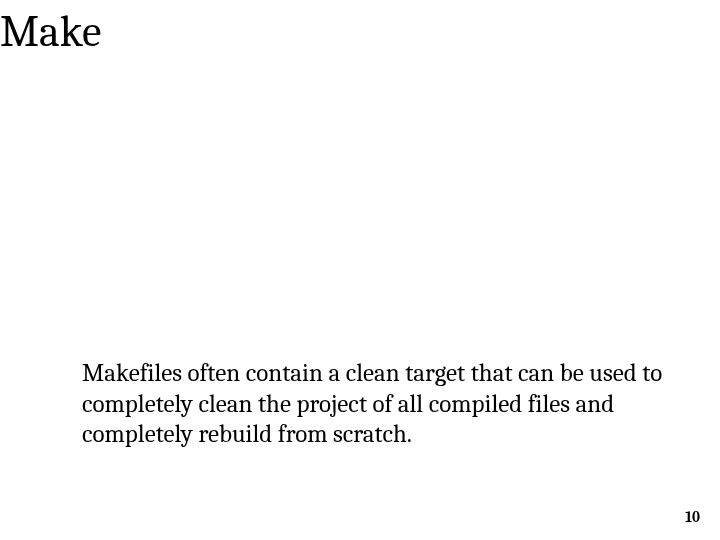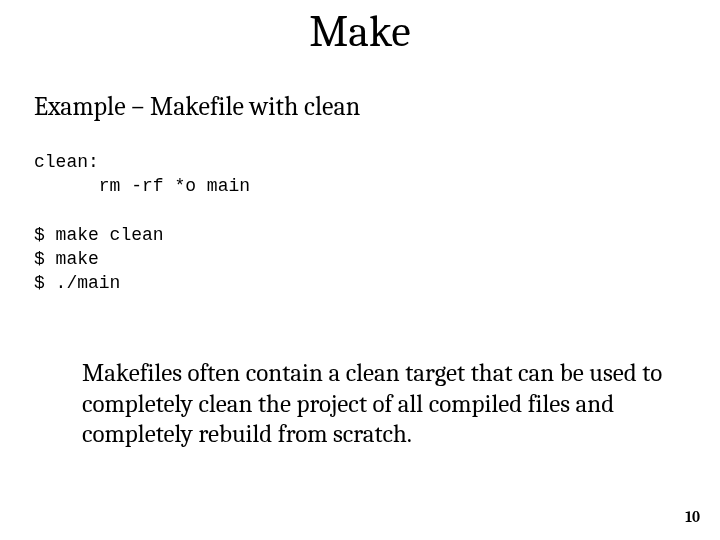--- a/index.html
+++ b/index.html
@@ -16,21 +16,20 @@
     position: relative;
     width: 720px;
     height: 540px;
     box-sizing: border-box;
   }
   .title {
     position: absolute;
     top: 6px;
     left: 0;
     width: 720px;
-    text-align: center;
     font-size: 44px;
     font-weight: 400;
   }
   .subtitle {
     position: absolute;
     top: 92px;
     left: 34px;
     font-size: 26px;
     font-weight: 400;
   }
@@ -59,25 +58,18 @@
     font-size: 15px;
     font-weight: 600;
   }
 </style>
 </head>
 <body>
 
 <div class="slide">
   <div class="title">Make</div>
 
-  <div class="subtitle">Example – Makefile with clean</div>
 
-  <div class="code">clean:
-      rm -rf *o main
-
-$ make clean
-$ make
-$ ./main</div>
 
   <div class="body">Makefiles often contain a clean target that can be used to completely clean the project of all compiled files and completely rebuild from scratch.</div>
 
   <div class="pagenum">10</div>
 </div>
 
 </body></html>

